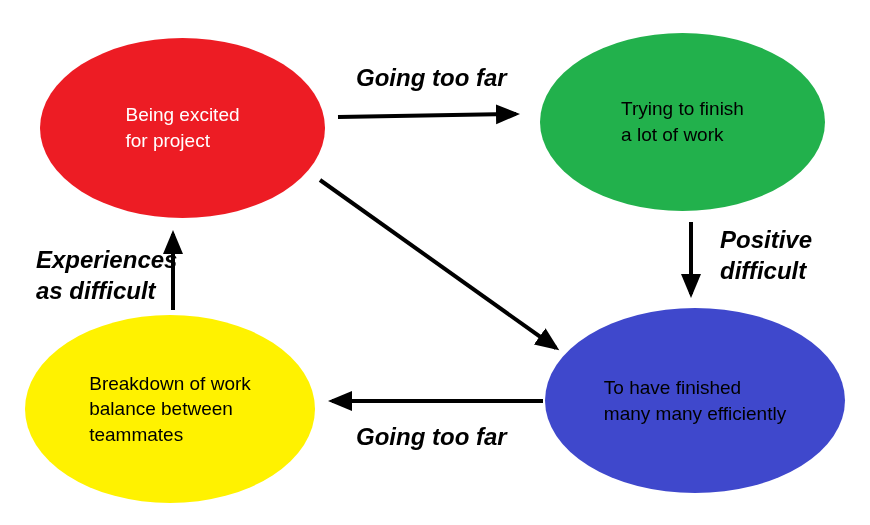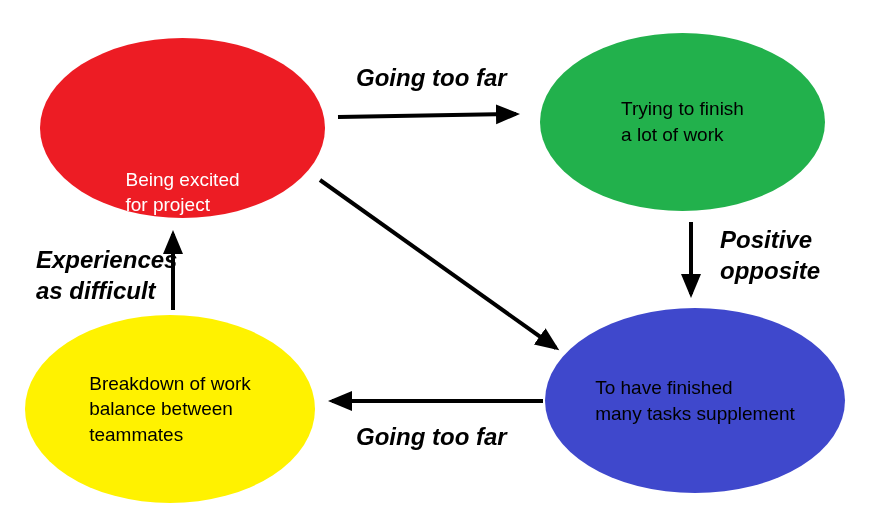--- a/index.html
+++ b/index.html
@@ -37,21 +37,21 @@
   .edge-label {
     position: absolute;
     font-size: 24px;
     font-style: italic;
     font-weight: bold;
     color: #000000;
     white-space: pre-line;
     line-height: 1.3;
   }
   
-  #node-excited   { left: 40px;  top: 38px;  width: 285px; height: 180px; align-items: flex-end; }
+  #node-excited   { left: 40px;  top: 38px;  width: 285px; height: 180px; }
   #node-trying    { left: 540px; top: 33px;  width: 285px; height: 178px; }
   #node-breakdown { left: 25px;  top: 315px; width: 290px; height: 188px; }
   #node-finished  { left: 545px; top: 308px; width: 300px; height: 185px; }
   
   #lbl-going-top      { left: 356px; top: 62px;  }
   #lbl-positive       { left: 720px; top: 224px; }
   #lbl-supplement     { left: 347px; top: 252px; }
   #lbl-going-bottom   { left: 356px; top: 421px; }
   #lbl-experiences    { left: 36px;  top: 244px; }
 </style>
@@ -84,27 +84,27 @@
 teammates</span>
   </div>
 
   <div class="node" id="node-trying" style="background-color: rgb(34, 177, 76);">
     <span class="node-label" style="color: rgb(0, 0, 0);">Trying to finish
 a lot of work</span>
   </div>
 
   <div class="node" id="node-finished" style="background-color: rgb(63, 72, 204);">
     <span class="node-label" style="color: rgb(0, 0, 0);">To have finished
-many tasks supplement</span>
+many many efficiently</span>
   </div>
 
   <div class="edge-label" id="lbl-going-top">Going too far</div>
 
   <div class="edge-label" id="lbl-positive">Positive
-opposite</div>
+difficult</div>
 
 
   <div class="edge-label" id="lbl-going-bottom">Going too far</div>
 
   <div class="edge-label" id="lbl-experiences">Experiences
 as difficult</div>
 
 </div>
 
 </body></html>

